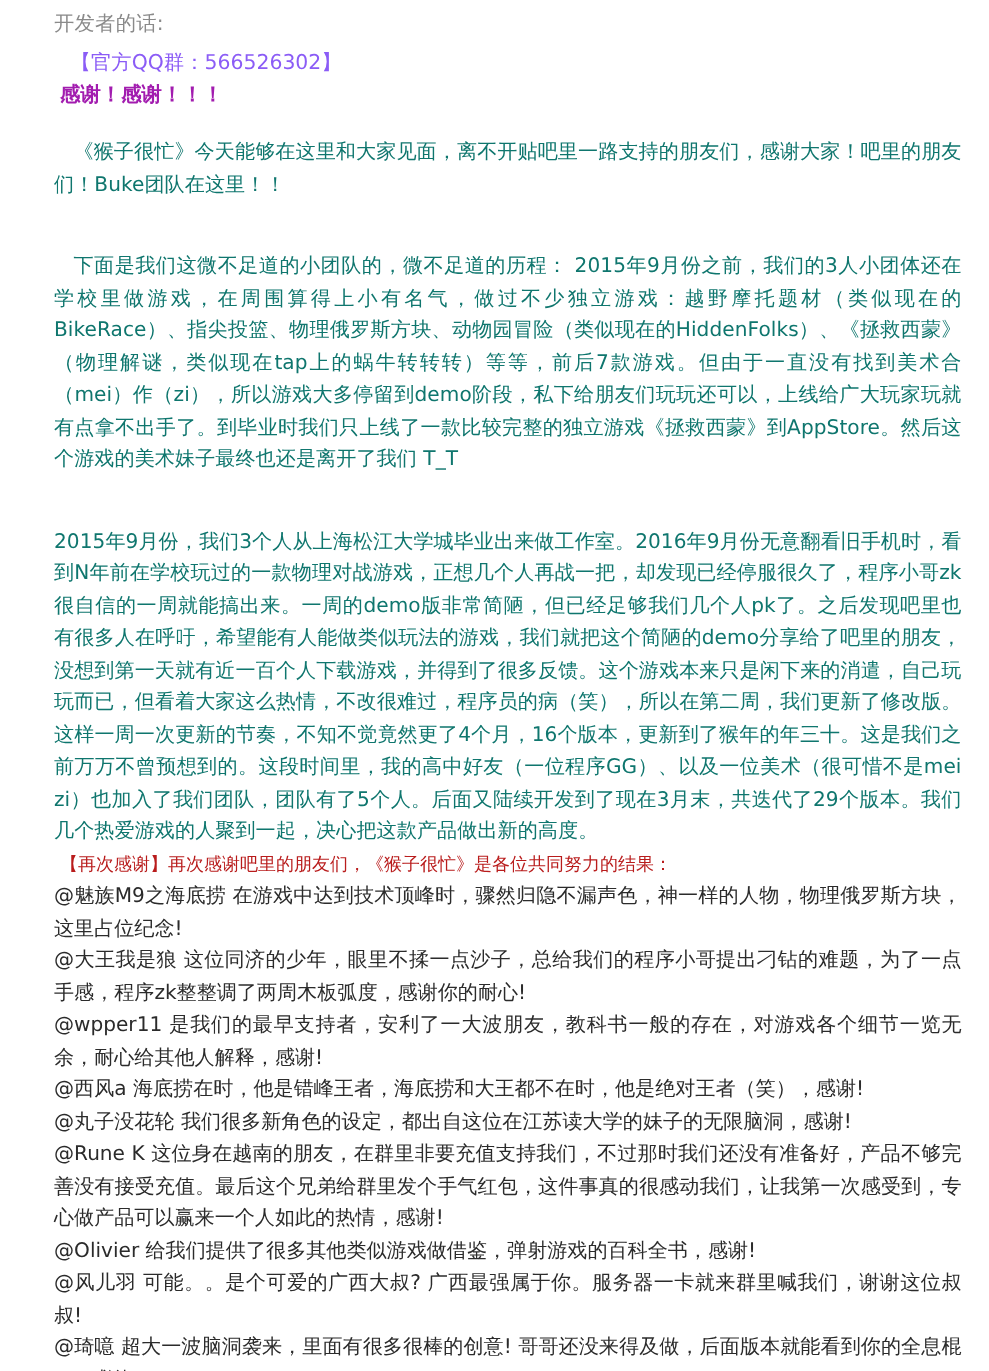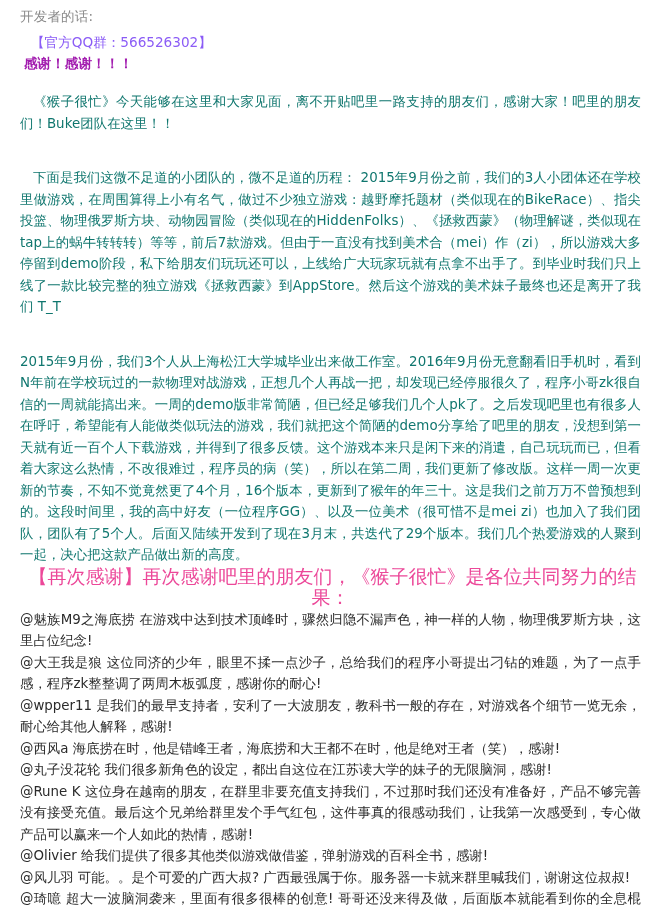--- a/index.html
+++ b/index.html
@@ -10,21 +10,21 @@
   body {
     width: 659px;
     height: 914px;
     overflow: hidden;
     font-family: "DejaVu Sans", "Liberation Sans", sans-serif;
   }
   .page {
     box-sizing: border-box;
     width: 659px;
     height: 914px;
-    padding: 6px 18px 0 20px;
+    padding: 6px 18px 0 36px;
     background: #ffffff;
   }
   .dev-heading {
     color: #8a8a8a;
     font-size: 13.5px;
     line-height: 20px;
     margin: 0 0 6px 0;
     letter-spacing: 0.2px;
   }
   .para {
@@ -65,26 +65,25 @@
   .credit-item {
     color: #2b2b2b;
     font-size: 13.4px;
     line-height: 21.5px;
     margin: 0;
     text-align: justify;
     text-justify: inter-ideograph;
     word-break: break-word;
   }
   .section-head {
-    color: #ec4899;
-    font-size: 19px;
+    color: #b91c1c;
+    font-size: 12px;
     line-height: 21.5px;
     margin: 0;
     text-indent: 4px;
-    text-align: center;
   }
 </style>
 </head>
 <body>
 
 <div class="page">
 
   <p class="dev-heading">开发者的话:</p>
 
   <p class="qq-line">【官方QQ群：566526302】</p>

